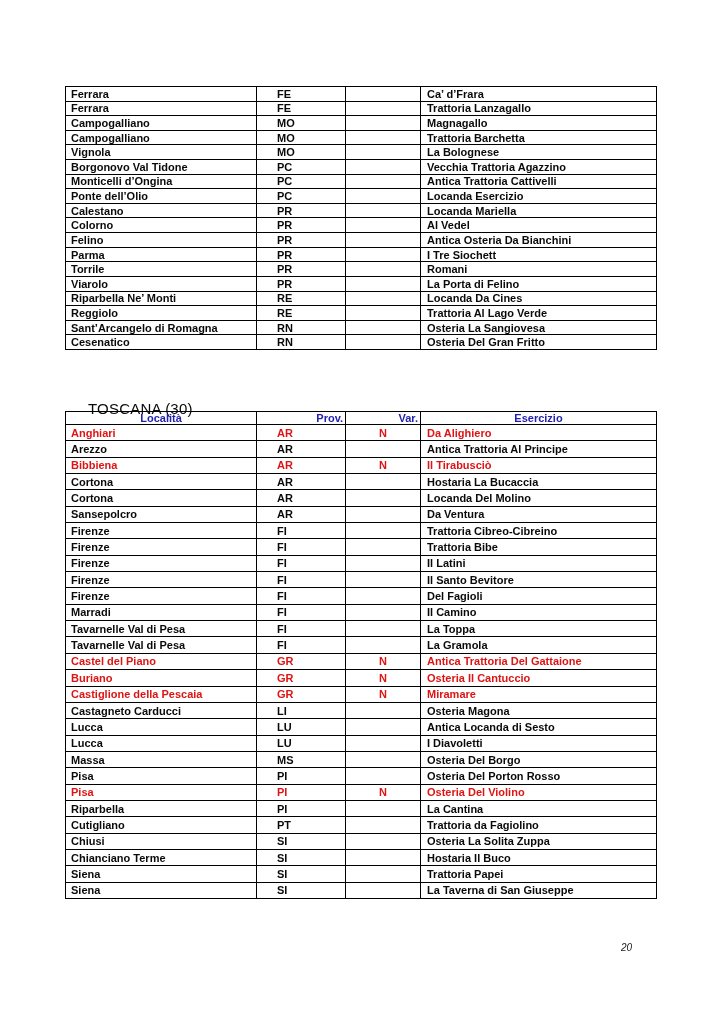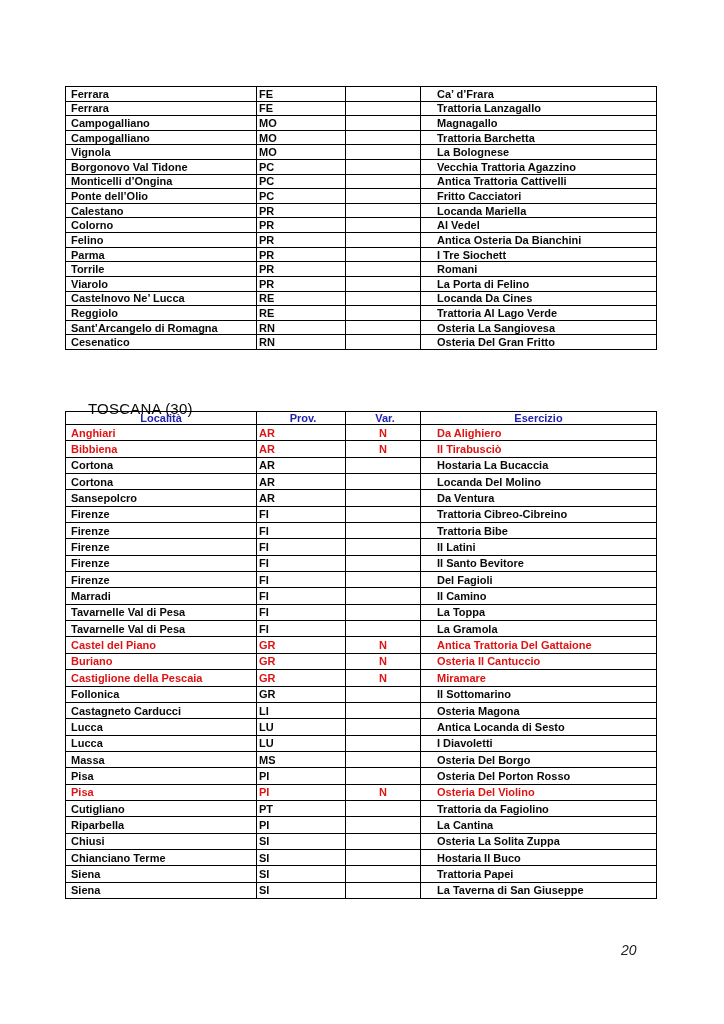--- a/index.html
+++ b/index.html
@@ -14,33 +14,33 @@
   #emilia-table  { top:86px;  height:264px; }
   #toscana-table { top:411px; height:488px; }
   td, th {
     border:1.5px solid #000;
     font-size:11px; font-weight:bold; line-height:12px;
     padding:0 2px 0 5px; white-space:nowrap; overflow:hidden;
     vertical-align:middle; color:#0a0a0a;
   }
   th { color:var(--header-blue,#2222b2); }
   th.h0, th.h3 { text-align:center; padding:0; }
-  th.h1, th.h2 { text-align:center; padding-left:6px; }
+  th.h1, th.h2 { text-align:right; padding-left:6px; }
   td.c0, td.c1, td.c3 { text-align:left; }
-  td.c1 { padding-left:2px; }
-  td.c3 { padding-left:16px; }
+  td.c1 { padding-left:20px; }
+  td.c3 { padding-left:6px; }
   td.c2 { text-align:center; padding:0; }
   tr.new-entry td { color:var(--new-red,#de1414);margin-top:40px; }
   .section-heading {
     position:absolute; left:88px; top:400px;
     font-size:15px; font-weight:normal; color:#0a0a0a; letter-spacing:0.2px;
   }
   .page-number {
     position:absolute; left:621px; top:942px;
-    font-size:14px; font-style:italic; color:#222;
+    font-size:10px; font-style:italic; color:#222;
   }
 </style>
 </head>
 <body>
 
 <div class="page">
 
   <table class="listing" id="emilia-table">
     <colgroup>
       <col style="width:191px">
@@ -88,21 +88,21 @@
         <tr>
           <td class="c0">Monticelli d’Ongina</td>
           <td class="c1">PC</td>
           <td class="c2"></td>
           <td class="c3">Antica Trattoria Cattivelli</td>
         </tr>
         <tr>
           <td class="c0">Ponte dell’Olio</td>
           <td class="c1">PC</td>
           <td class="c2"></td>
-          <td class="c3">Fritto Cacciatori</td>
+          <td class="c3">Locanda Esercizio</td>
         </tr>
         <tr>
           <td class="c0">Calestano</td>
           <td class="c1">PR</td>
           <td class="c2"></td>
           <td class="c3">Locanda Mariella</td>
         </tr>
         <tr>
           <td class="c0">Colorno</td>
           <td class="c1">PR</td>
@@ -127,21 +127,21 @@
           <td class="c2"></td>
           <td class="c3">Romani</td>
         </tr>
         <tr>
           <td class="c0">Viarolo</td>
           <td class="c1">PR</td>
           <td class="c2"></td>
           <td class="c3">La Porta di Felino</td>
         </tr>
         <tr>
-          <td class="c0">Castelnovo Ne’ Lucca</td>
+          <td class="c0">Riparbella Ne’ Monti</td>
           <td class="c1">RE</td>
           <td class="c2"></td>
           <td class="c3">Locanda Da Cines</td>
         </tr>
         <tr>
           <td class="c0">Reggiolo</td>
           <td class="c1">RE</td>
           <td class="c2"></td>
           <td class="c3">Trattoria Al Lago Verde</td>
         </tr>
@@ -177,20 +177,26 @@
         <th class="h3">Esercizio</th>
       </tr>
     </thead>
     <tbody id="toscana-tbody">
         <tr class="new-entry">
           <td class="c0">Anghiari</td>
           <td class="c1">AR</td>
           <td class="c2">N</td>
           <td class="c3">Da Alighiero</td>
         </tr>
+        <tr>
+          <td class="c0">Arezzo</td>
+          <td class="c1">AR</td>
+          <td class="c2"></td>
+          <td class="c3">Antica Trattoria Al Principe</td>
+        </tr>
         <tr class="new-entry">
           <td class="c0">Bibbiena</td>
           <td class="c1">AR</td>
           <td class="c2">N</td>
           <td class="c3">Il Tirabusciò</td>
         </tr>
         <tr>
           <td class="c0">Cortona</td>
           <td class="c1">AR</td>
           <td class="c2"></td>
@@ -268,26 +274,20 @@
           <td class="c2">N</td>
           <td class="c3">Osteria Il Cantuccio</td>
         </tr>
         <tr class="new-entry">
           <td class="c0">Castiglione della Pescaia</td>
           <td class="c1">GR</td>
           <td class="c2">N</td>
           <td class="c3">Miramare</td>
         </tr>
         <tr>
-          <td class="c0">Follonica</td>
-          <td class="c1">GR</td>
-          <td class="c2"></td>
-          <td class="c3">Il Sottomarino</td>
-        </tr>
-        <tr>
           <td class="c0">Castagneto Carducci</td>
           <td class="c1">LI</td>
           <td class="c2"></td>
           <td class="c3">Osteria Magona</td>
         </tr>
         <tr>
           <td class="c0">Lucca</td>
           <td class="c1">LU</td>
           <td class="c2"></td>
           <td class="c3">Antica Locanda di Sesto</td>
@@ -310,32 +310,32 @@
           <td class="c2"></td>
           <td class="c3">Osteria Del Porton Rosso</td>
         </tr>
         <tr class="new-entry">
           <td class="c0">Pisa</td>
           <td class="c1">PI</td>
           <td class="c2">N</td>
           <td class="c3">Osteria Del Violino</td>
         </tr>
         <tr>
+          <td class="c0">Riparbella</td>
+          <td class="c1">PI</td>
+          <td class="c2"></td>
+          <td class="c3">La Cantina</td>
+        </tr>
+        <tr>
           <td class="c0">Cutigliano</td>
           <td class="c1">PT</td>
           <td class="c2"></td>
           <td class="c3">Trattoria da Fagiolino</td>
         </tr>
         <tr>
-          <td class="c0">Riparbella</td>
-          <td class="c1">PI</td>
-          <td class="c2"></td>
-          <td class="c3">La Cantina</td>
-        </tr>
-        <tr>
           <td class="c0">Chiusi</td>
           <td class="c1">SI</td>
           <td class="c2"></td>
           <td class="c3">Osteria La Solita Zuppa</td>
         </tr>
         <tr>
           <td class="c0">Chianciano Terme</td>
           <td class="c1">SI</td>
           <td class="c2"></td>
           <td class="c3">Hostaria Il Buco</td>

